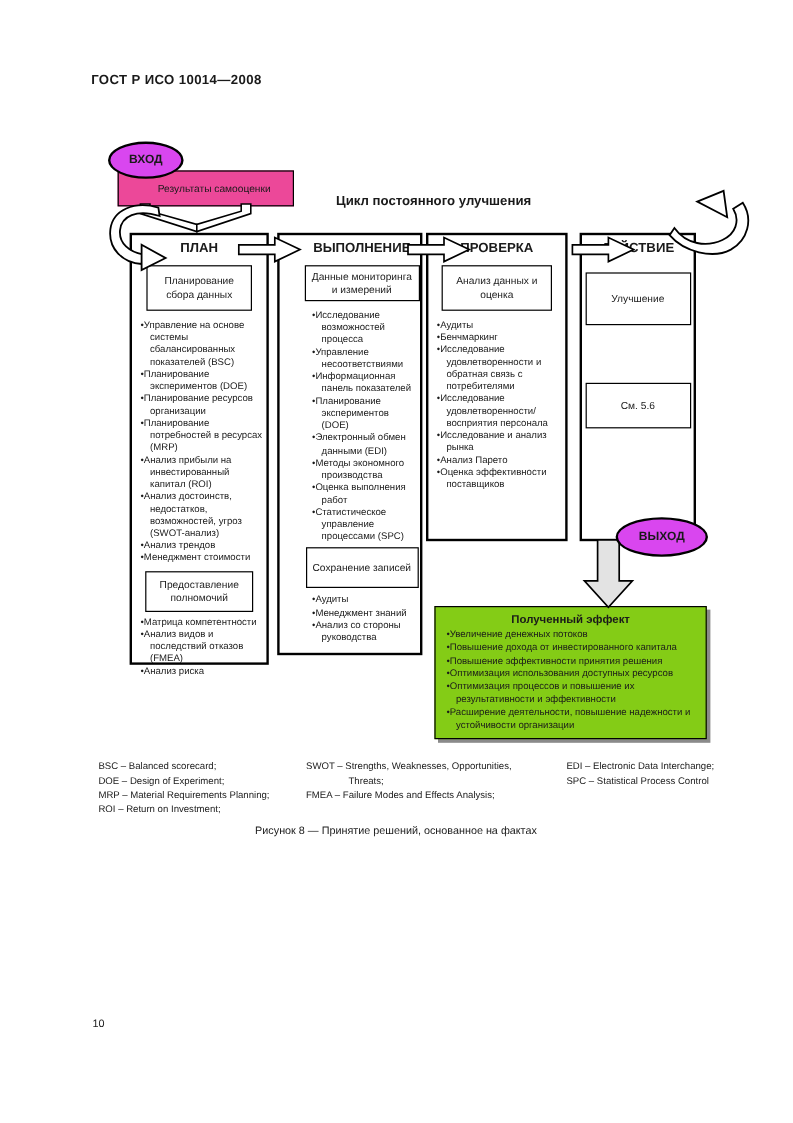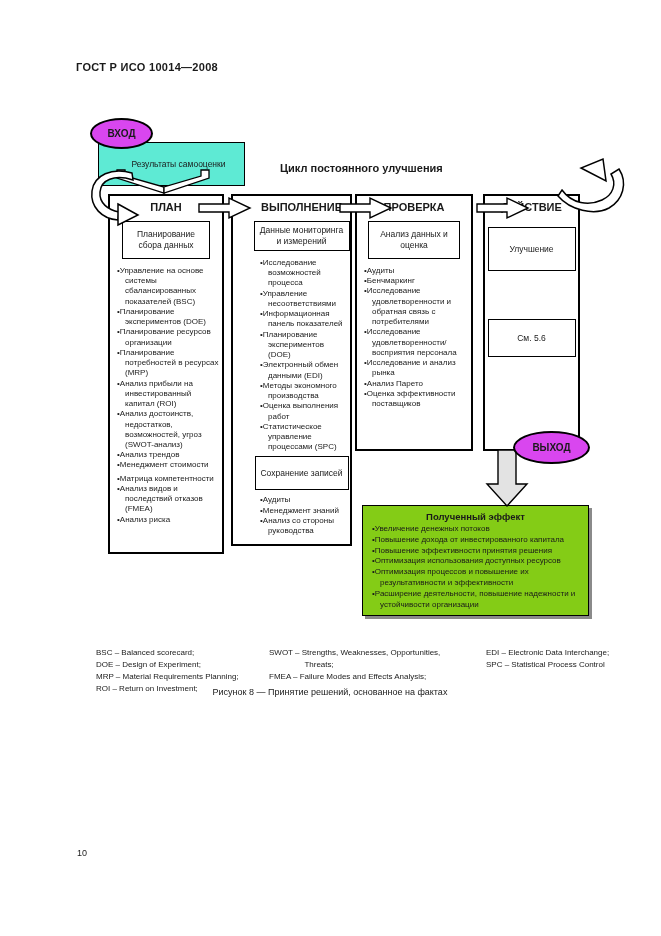--- a/index.html
+++ b/index.html
@@ -13,22 +13,22 @@
 
   .oval {
     position:absolute; border:2.5px solid #000; border-radius:50%; background:#d946ef;
     display:flex; align-items:center; justify-content:center;
     font-size:10px; font-weight:bold; z-index:6;
   }
   .oval-in  { left:90px;  top:118px; width:63px; height:31px; }
   .oval-out { left:513px; top:431px; width:77px; height:33px; }
 
   .input-box {
-    position:absolute; left:98px; top:142px; width:147px; height:44px;
-    border:1.5px solid #000; background:#5eead4; z-index:2;
+    position:absolute; left:98px; top:142px; width:147px; height:30px;
+    border:1.5px solid #000; background:#ec4899; z-index:2;
     display:flex; align-items:center; justify-content:center; font-size:8.5px;
     padding-left:14px;
   }
 
   svg.shape { position:absolute; overflow:visible; }
   .z2 { z-index:2; } .z4 { z-index:4; }
 
   .col { position:absolute; border:2px solid #000; background:#fff; z-index:1; }
   .col-plan  { left:108px; top:194px; width:116px; height:360px; }
   .col-do    { left:231px; top:194px; width:121px; height:352px;padding-left:20px; }
@@ -58,21 +58,21 @@
     border:1.5px solid #000; background:#84cc16; box-shadow:3px 3px 0 #8a8a8a;
     padding:3px 5px 0 5px; z-index:1;
   }
   .effect-title { text-align:center; font-size:9.5px; font-weight:bold; margin:2px 0 2px; }
   ul.effect-bullets { list-style:none; margin:0; padding:0 0 0 4px; font-size:8px; line-height:1.35; }
   ul.effect-bullets li { padding-left:8px; text-indent:-8px; }
   ul.effect-bullets li::before { content:"\2022 "; }
 
   .legend-col { position:absolute; top:633px; }
   .legend-1 { left:82px; }  .legend-2 { left:255px; } .legend-3 { left:472px; }
-  ul.legend-list { list-style:none; margin:14px; padding:0; font-size:8px; line-height:12px; white-space:pre; }
+  ul.legend-list { list-style:none; margin:0; padding:0; font-size:8px; line-height:12px; white-space:pre; }
 
   .fig-caption { position:absolute; left:0; top:687px; width:660px; text-align:center; font-size:9px; }
   .page-number { position:absolute; left:77px; top:848px; font-size:9px; }
 </style>
 </head>
 <body>
 
 <div class="page">
 
   <div class="doc-header">ГОСТ Р ИСО 10014—2008</div>
@@ -113,20 +113,21 @@
     <ul class="bullets">
         <li>Управление на основе системы сбалансированных показателей (BSC)</li>
         <li>Планирование экспериментов (DOE)</li>
         <li>Планирование ресурсов организации</li>
         <li>Планирование потребностей в ресурсах (MRP)</li>
         <li>Анализ прибыли на инвестированный капитал (ROI)</li>
         <li>Анализ достоинств, недостатков, возможностей, угроз (SWOT-анализ)</li>
         <li>Анализ трендов</li>
         <li>Менеджмент стоимости</li>
       </ul>
+    <div class="inner-box bx-plan-mid">Предоставление полномочий</div>
     <ul class="bullets" style="margin-top:3px;">
         <li>Матрица компетентности</li>
         <li>Анализ видов и последствий отказов (FMEA)</li>
         <li>Анализ риска</li>
       </ul>
   </div>
 
   <div class="col col-do">
     <div class="col-header">ВЫПОЛНЕНИЕ</div>
     <div class="inner-box bx-do-top">Данные мониторинга и измерений</div>

